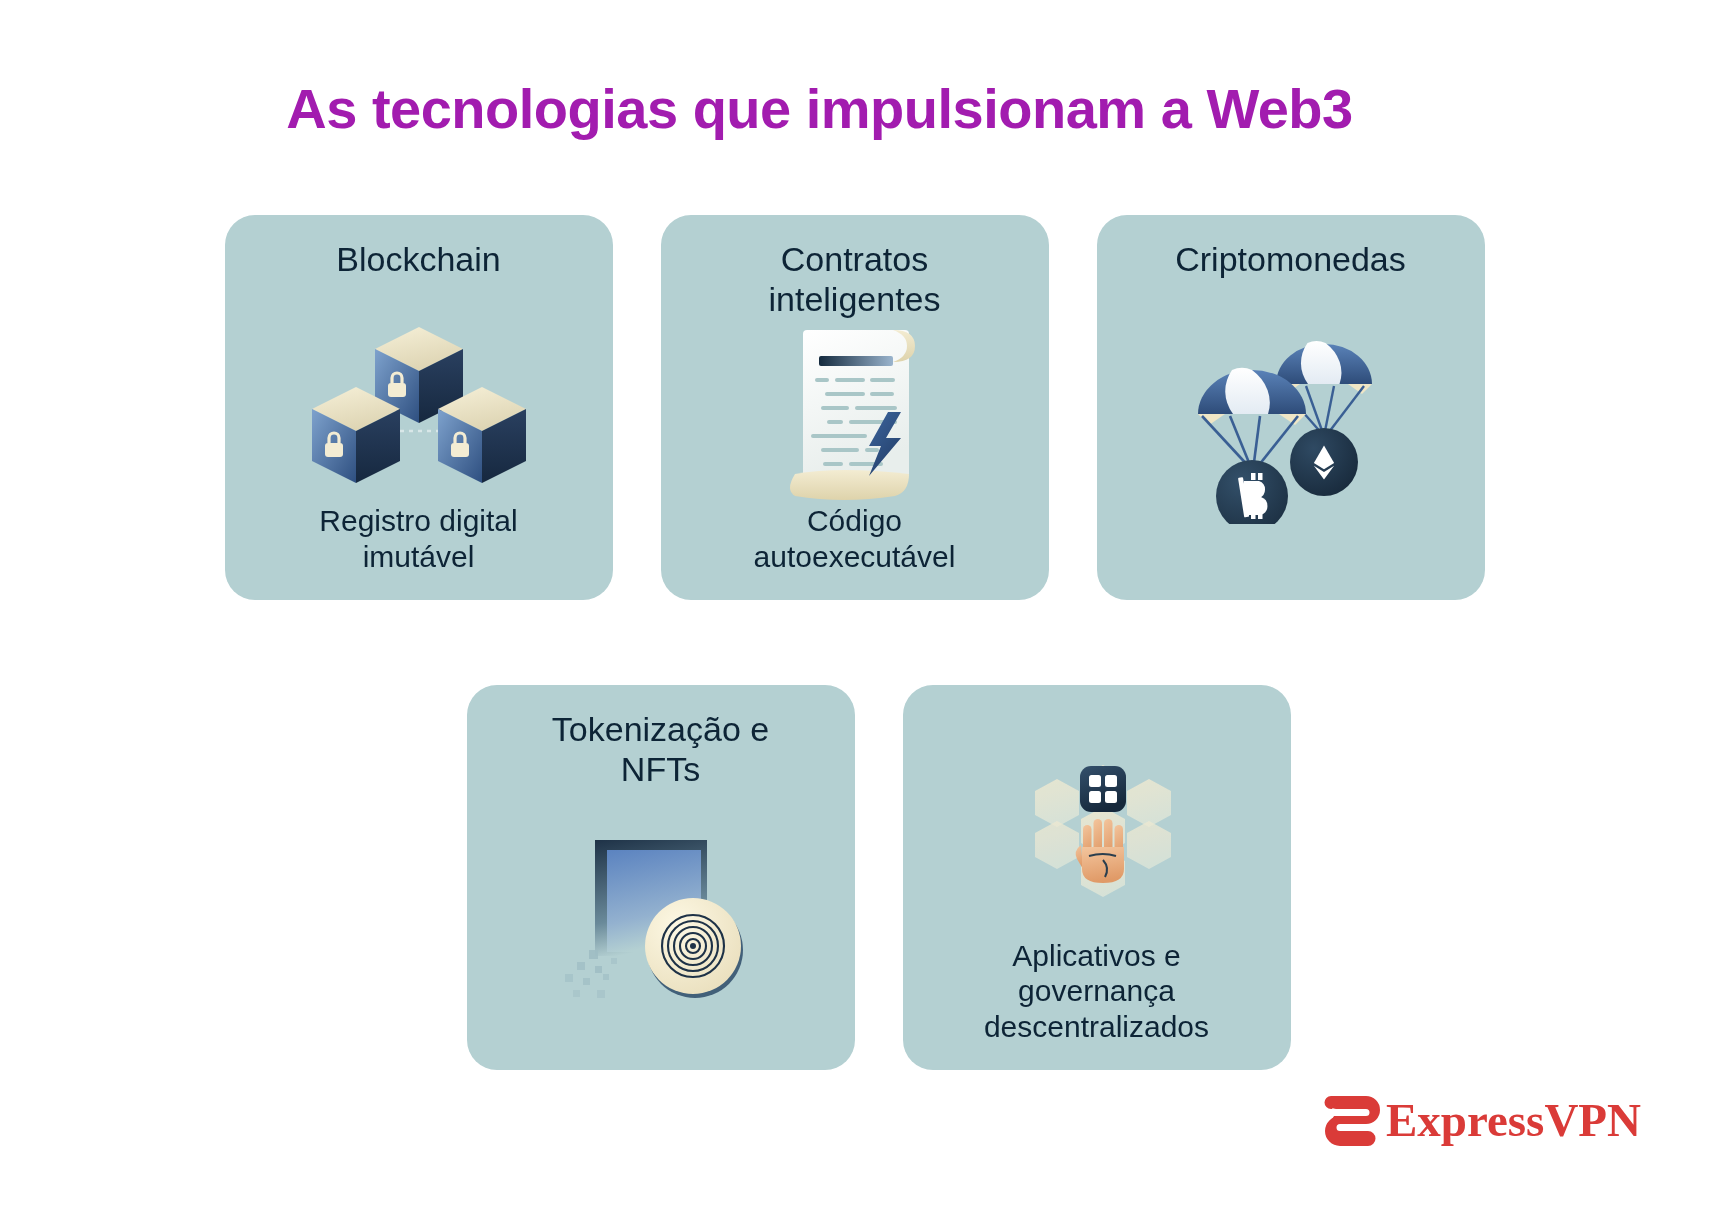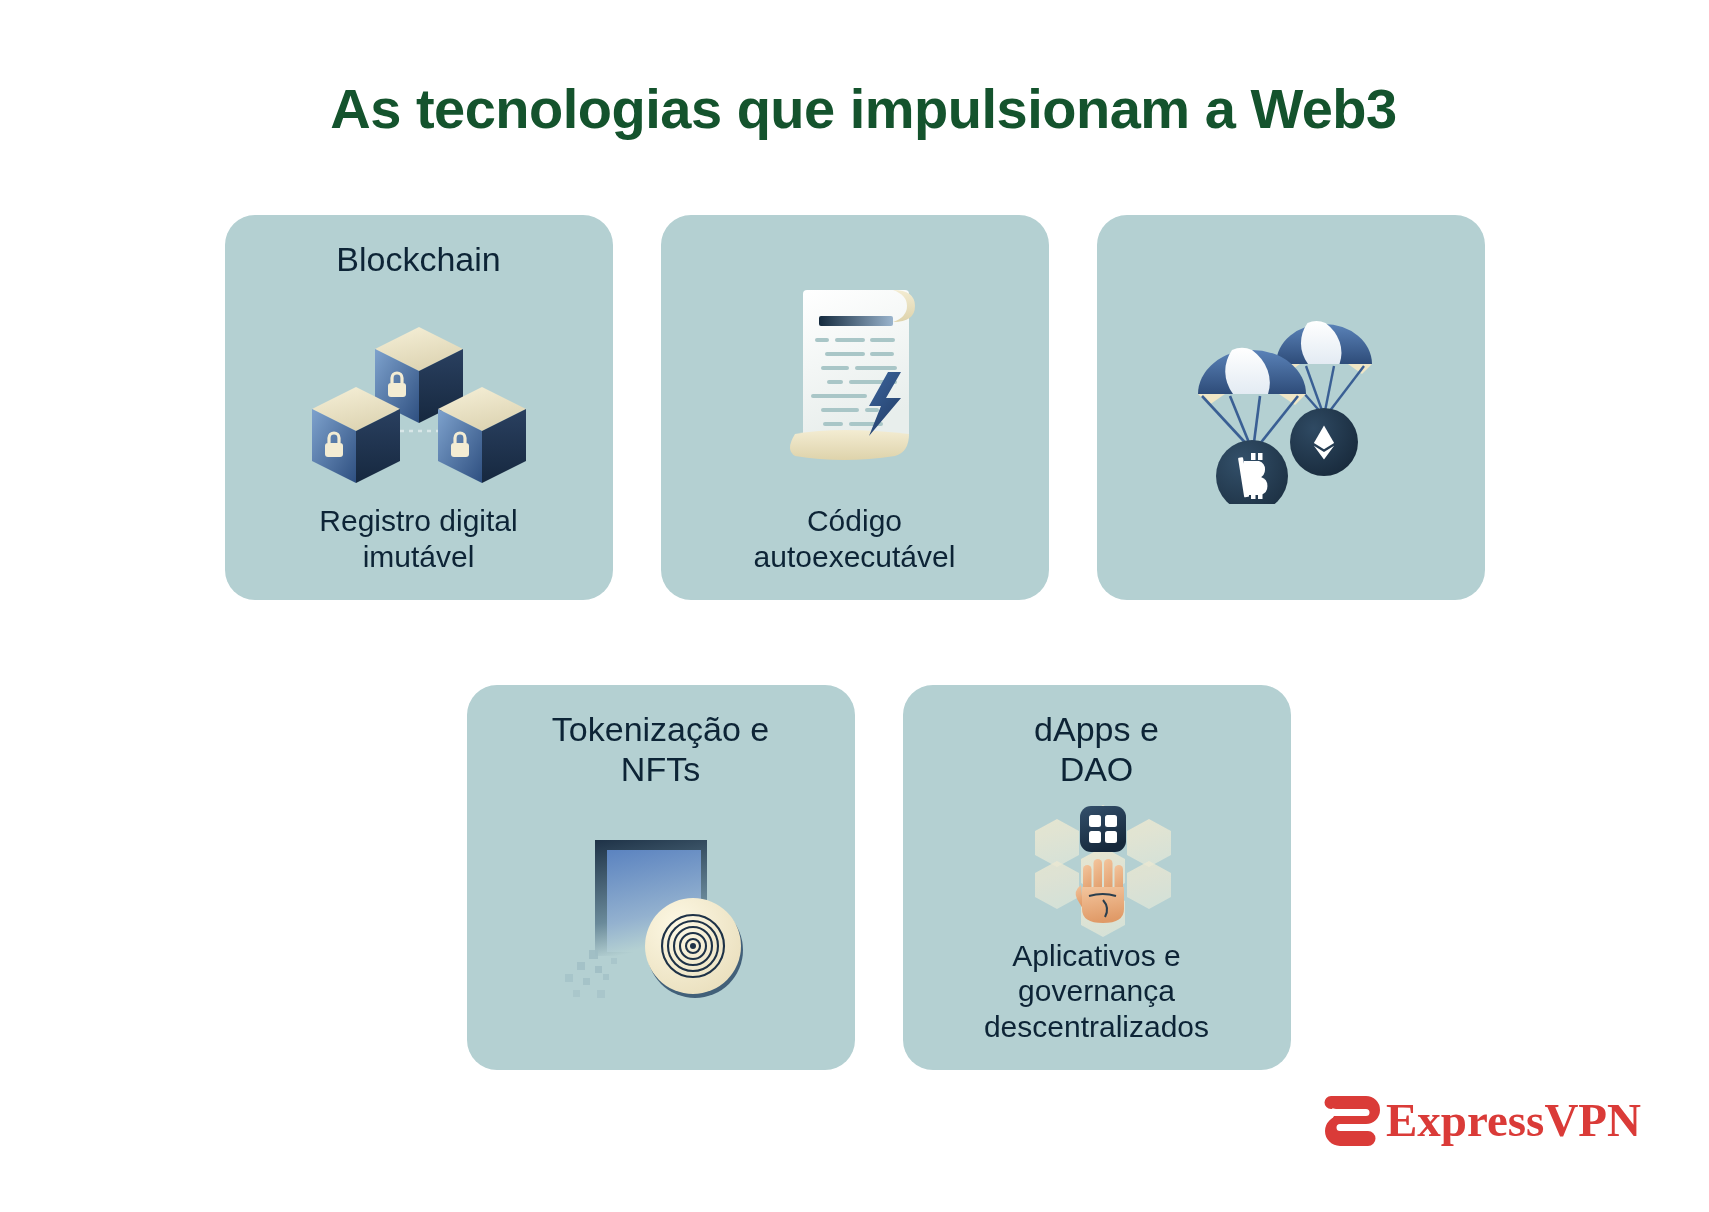--- a/index.html
+++ b/index.html
@@ -17,23 +17,22 @@
 
   #page-title {
     position: absolute;
     left: 0;
     top: 78px;
     width: 1639px;
     text-align: center;
     font-size: 56px;
     font-weight: 700;
     letter-spacing: -0.5px;
-    color: #14532d;
+    color: #a21caf;
     line-height: 1.1;
-    margin-left: 44px;
   }
 
   .cards-row {
     position: absolute;
     display: flex;
     justify-content: center;
     gap: 48px;
     width: 1709px;
   }
   #row-top  { top: 215px; left: 0; }
@@ -159,20 +158,22 @@
             </g>
           </g>
         </svg>
       </span>
     </div>
     <div class="card-caption">Registro digital
 imutável</div>
   </div>
 
   <div class="card">
+    <div class="card-title">Contratos
+inteligentes</div>
     <div class="card-art">
       <span>
         <svg width="180" height="190" viewBox="0 0 180 190">
           <defs>
             <linearGradient id="scPaper" x1="0" y1="0" x2="0.3" y2="1">
               <stop offset="0%" stop-color="#ffffff"></stop>
                 <stop offset="100%" stop-color="#e8eeec"></stop>
             </linearGradient>
             <linearGradient id="scHead" x1="0" y1="0" x2="1" y2="0">
               <stop offset="0%" stop-color="#142a3e"></stop>
@@ -215,20 +216,21 @@
 
           <polygon points="123,96 104,130 116,130 104,160 136,122 121,122 136,96" fill="url(#scBolt)"></polygon>
         </svg>
       </span>
     </div>
     <div class="card-caption">Código
 autoexecutável</div>
   </div>
 
   <div class="card">
+    <div class="card-title">Criptomonedas</div>
     <div class="card-art">
       <span>
         <svg width="250" height="190" viewBox="0 0 250 190">
           <defs>
             <linearGradient id="chuteB" x1="0" y1="0" x2="0" y2="1">
               <stop offset="0%" stop-color="#5a82b8"></stop>
                 <stop offset="100%" stop-color="#2e4c79"></stop>
             </linearGradient>
             <linearGradient id="chuteW" x1="0" y1="0" x2="0" y2="1">
               <stop offset="0%" stop-color="#ffffff"></stop>
@@ -341,22 +343,20 @@
               <circle cx="0" cy="0" r="31"></circle>
             </g>
             <circle cx="0" cy="0" r="3" fill="#1e3247"></circle>
           </g>
         </svg>
       </span>
     </div>
   </div>
 
   <div class="card">
-    <div class="card-title">dApps e
-DAO</div>
     <div class="card-art">
       <span>
         <svg width="240" height="165" viewBox="0 0 240 165">
           <defs>
             <linearGradient id="hexG" x1="0" y1="0" x2="0.3" y2="1">
               <stop offset="0%" stop-color="#f2ead0"></stop>
                 <stop offset="100%" stop-color="#dfe6d8"></stop>
             </linearGradient>
             <linearGradient id="appG" x1="0" y1="0" x2="0.4" y2="1">
               <stop offset="0%" stop-color="#34506c"></stop>

